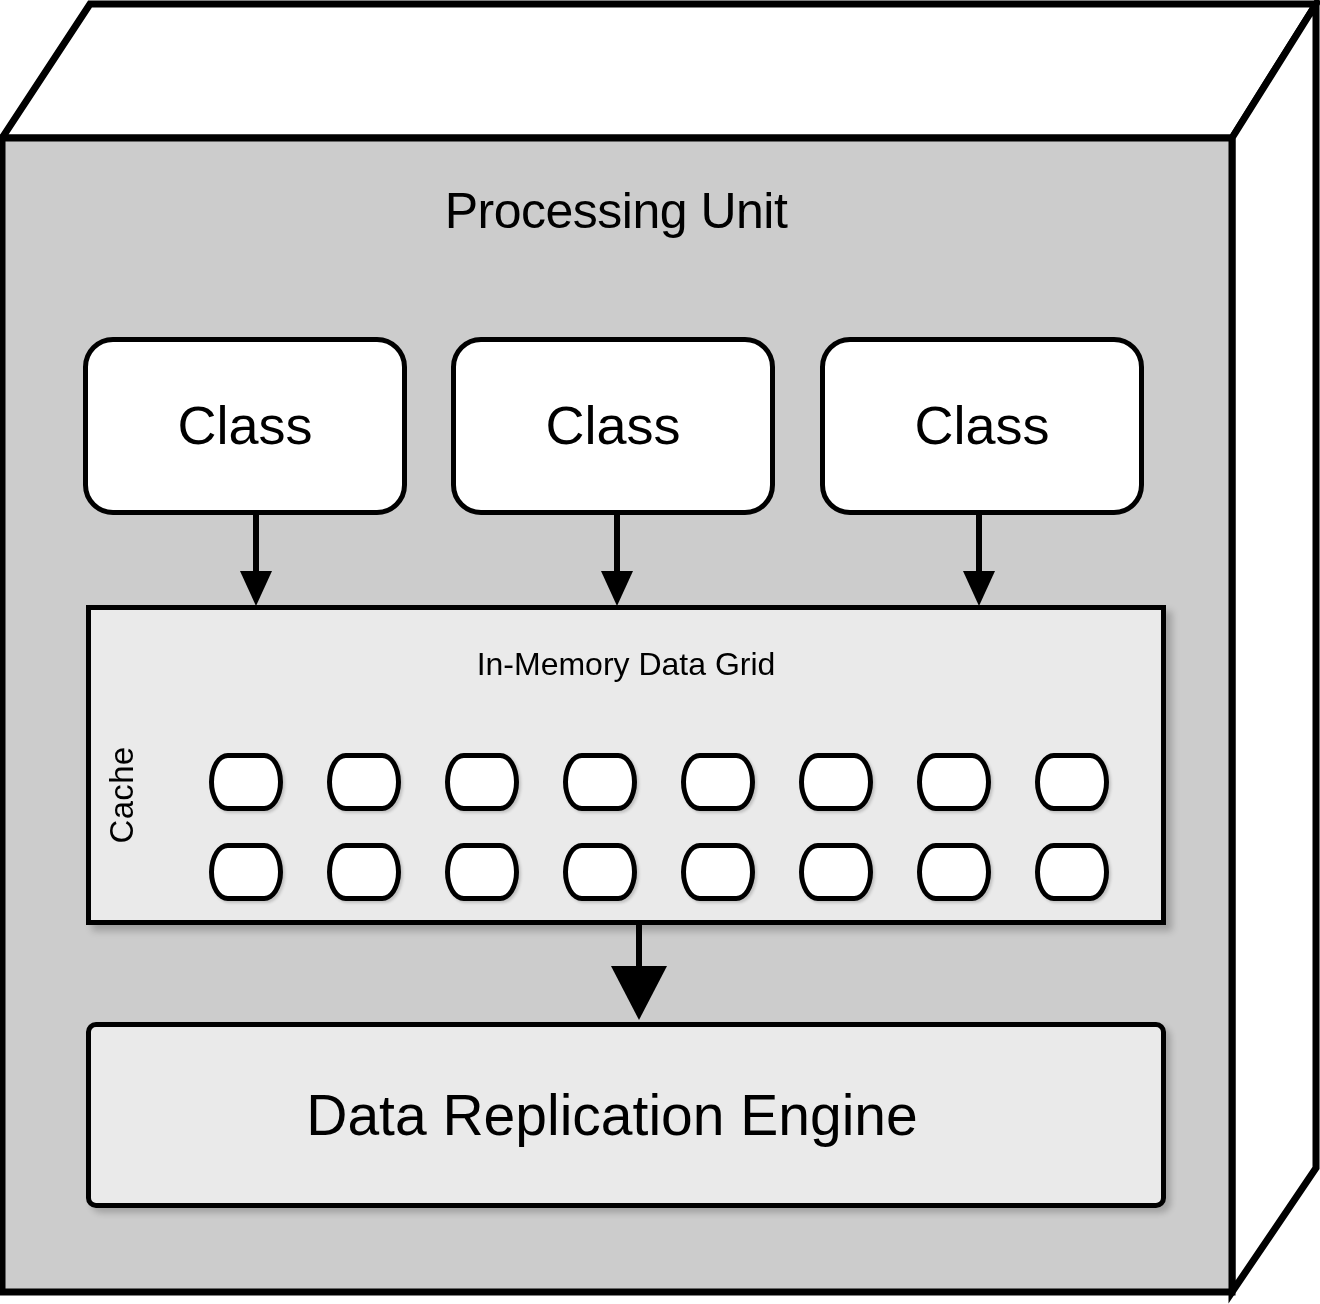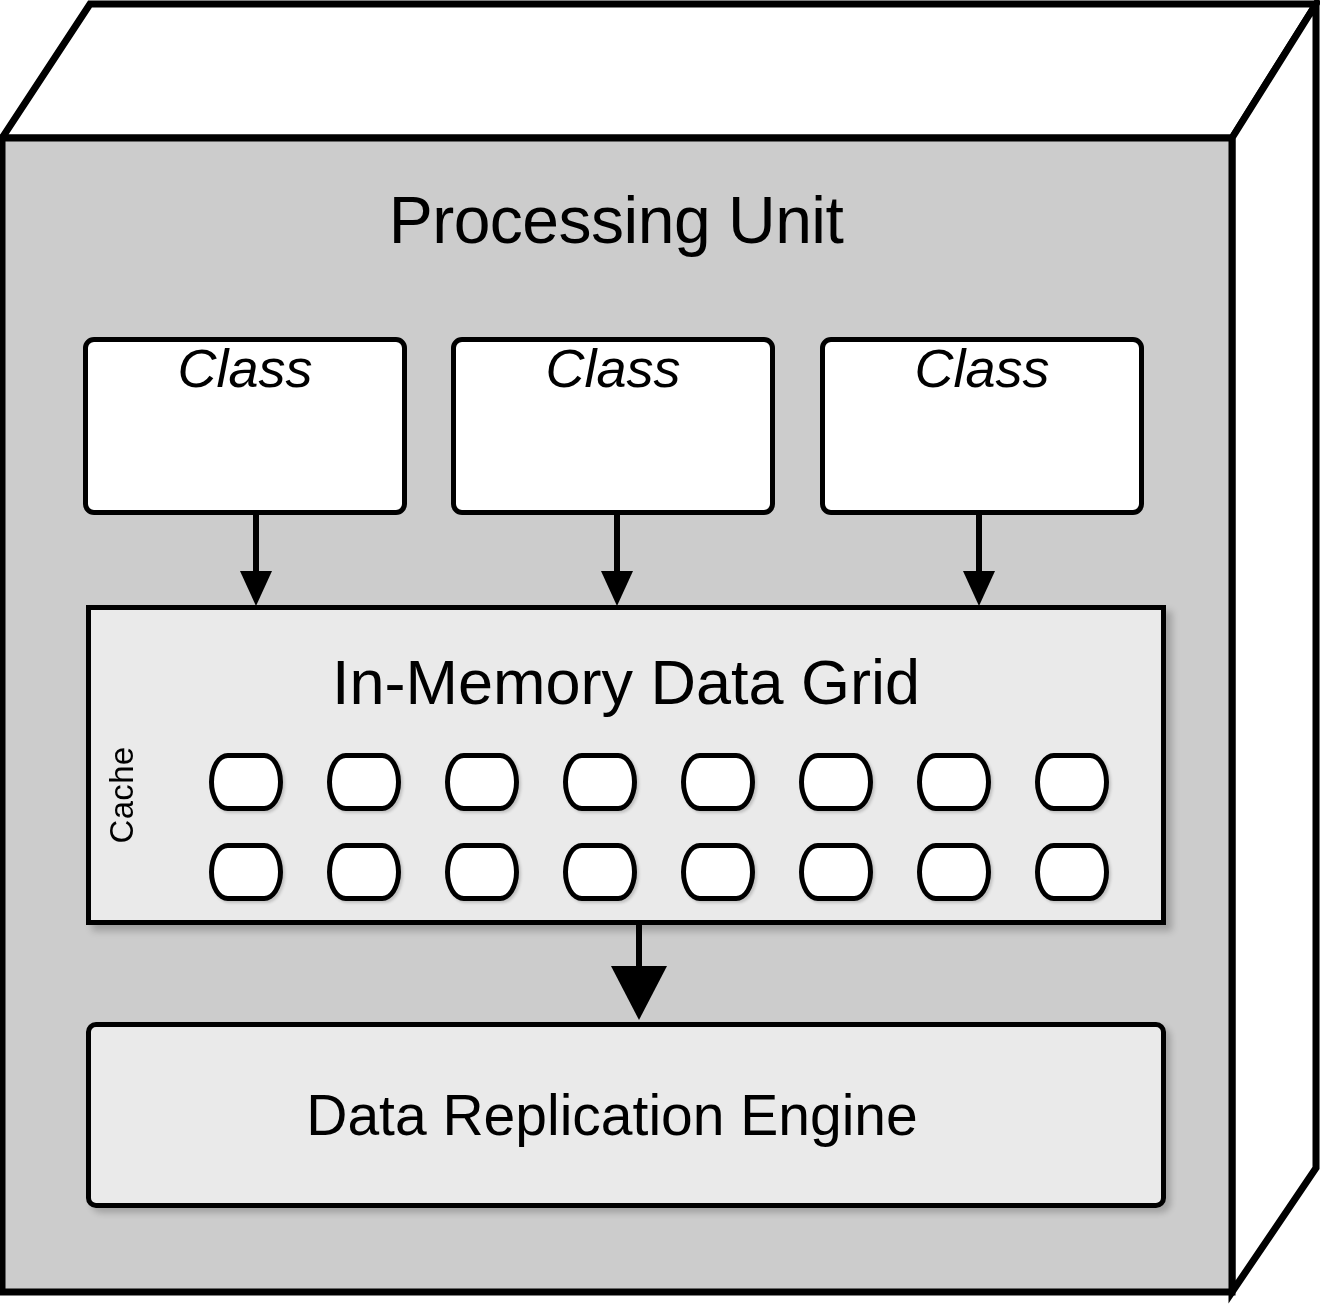--- a/index.html
+++ b/index.html
@@ -26,36 +26,36 @@
   }
   .layer-text {
     position: absolute;
   }
   
   #pu-title {
     left: 0;
     top: 180;
     width: 1232px;
     text-align: center;
-    font-size: 66px;
+    font-size: 50px;
     font-stretch: condensed;
     letter-spacing: -0.5px;
     color: #000000;
     white-space: nowrap;
   }
   
   .class-box {
     position: absolute;
     background: #ffffff;
     border: 5px solid #000000;
-    border-radius: 11px;
+    border-radius: 30px;
     box-sizing: border-box;
     display: flex;
+    align-items: center;
     justify-content: center;
-    font-style: italic;
   }
   .class-label {
     font-size: 54px;
     font-stretch: condensed;
     color: #000000;
     line-height: 1;
     white-space: nowrap;
     position: relative;
     top: -1px;
   }
@@ -66,21 +66,21 @@
     border: 5px solid #000000;
     box-sizing: border-box;
     box-shadow: 6px 6px 7px rgba(0,0,0,0.22);
   }
   #grid-title {
     position: absolute;
     left: 0;
     top: 36px;
     width: 100%;
     text-align: center;
-    font-size: 63px;
+    font-size: 32px;
     font-stretch: condensed;
     color: #000000;
     white-space: nowrap;
   }
   #cache-label {
     position: absolute;
     left: 122px;
     top: 795px;
     transform: translate(-50%, -50%) rotate(-90deg);
     font-size: 33px;

